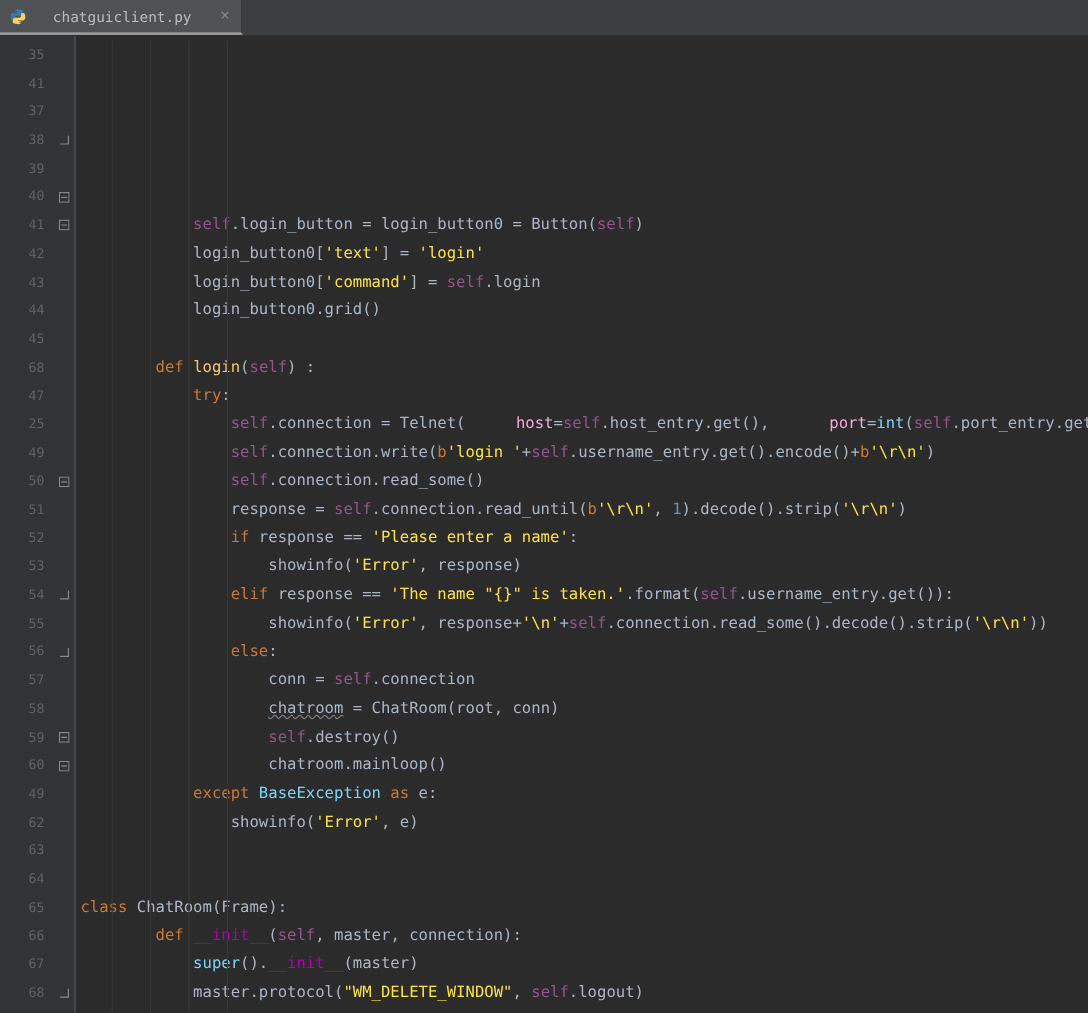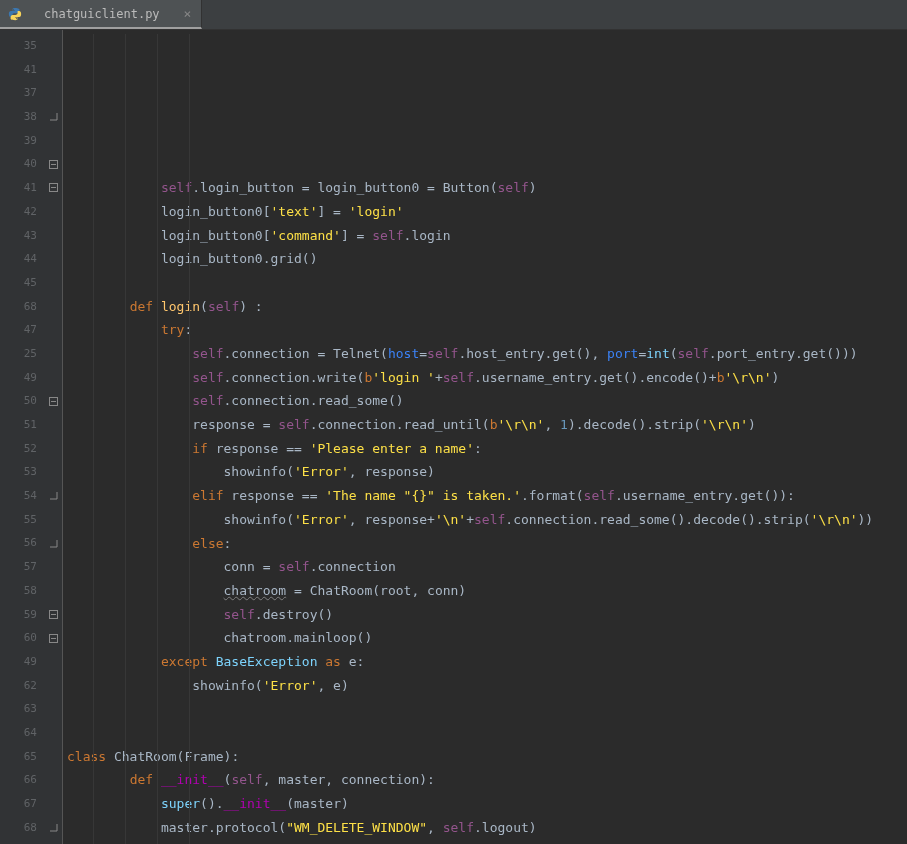--- a/index.html
+++ b/index.html
@@ -97,21 +97,21 @@
     position: absolute;
     width: 1px;
     background: #373737;
     top: 4px;
     bottom: 0;
   }
   
   .kw { color: #cc7832; }
   .self { color: #94558d; }
   .str { color: #fde047; }
-  .param { color: #3b82f6; }
+  .param { color: #f9a8d4; margin-left: 42px; }
   .num { color: #6897bb; }
   .builtin { color: #7dd3fc; }
   .decl { color: #ffc66d; }
   .magic { color: #b200b2; }
   .punc { color: #a9b7c6; text-align: right; }
   .ident { color: #a9b7c6; }
   .squiggle { text-decoration: underline wavy #808080; text-decoration-thickness: 1px; }
 </style>
 </head>
 <body>

